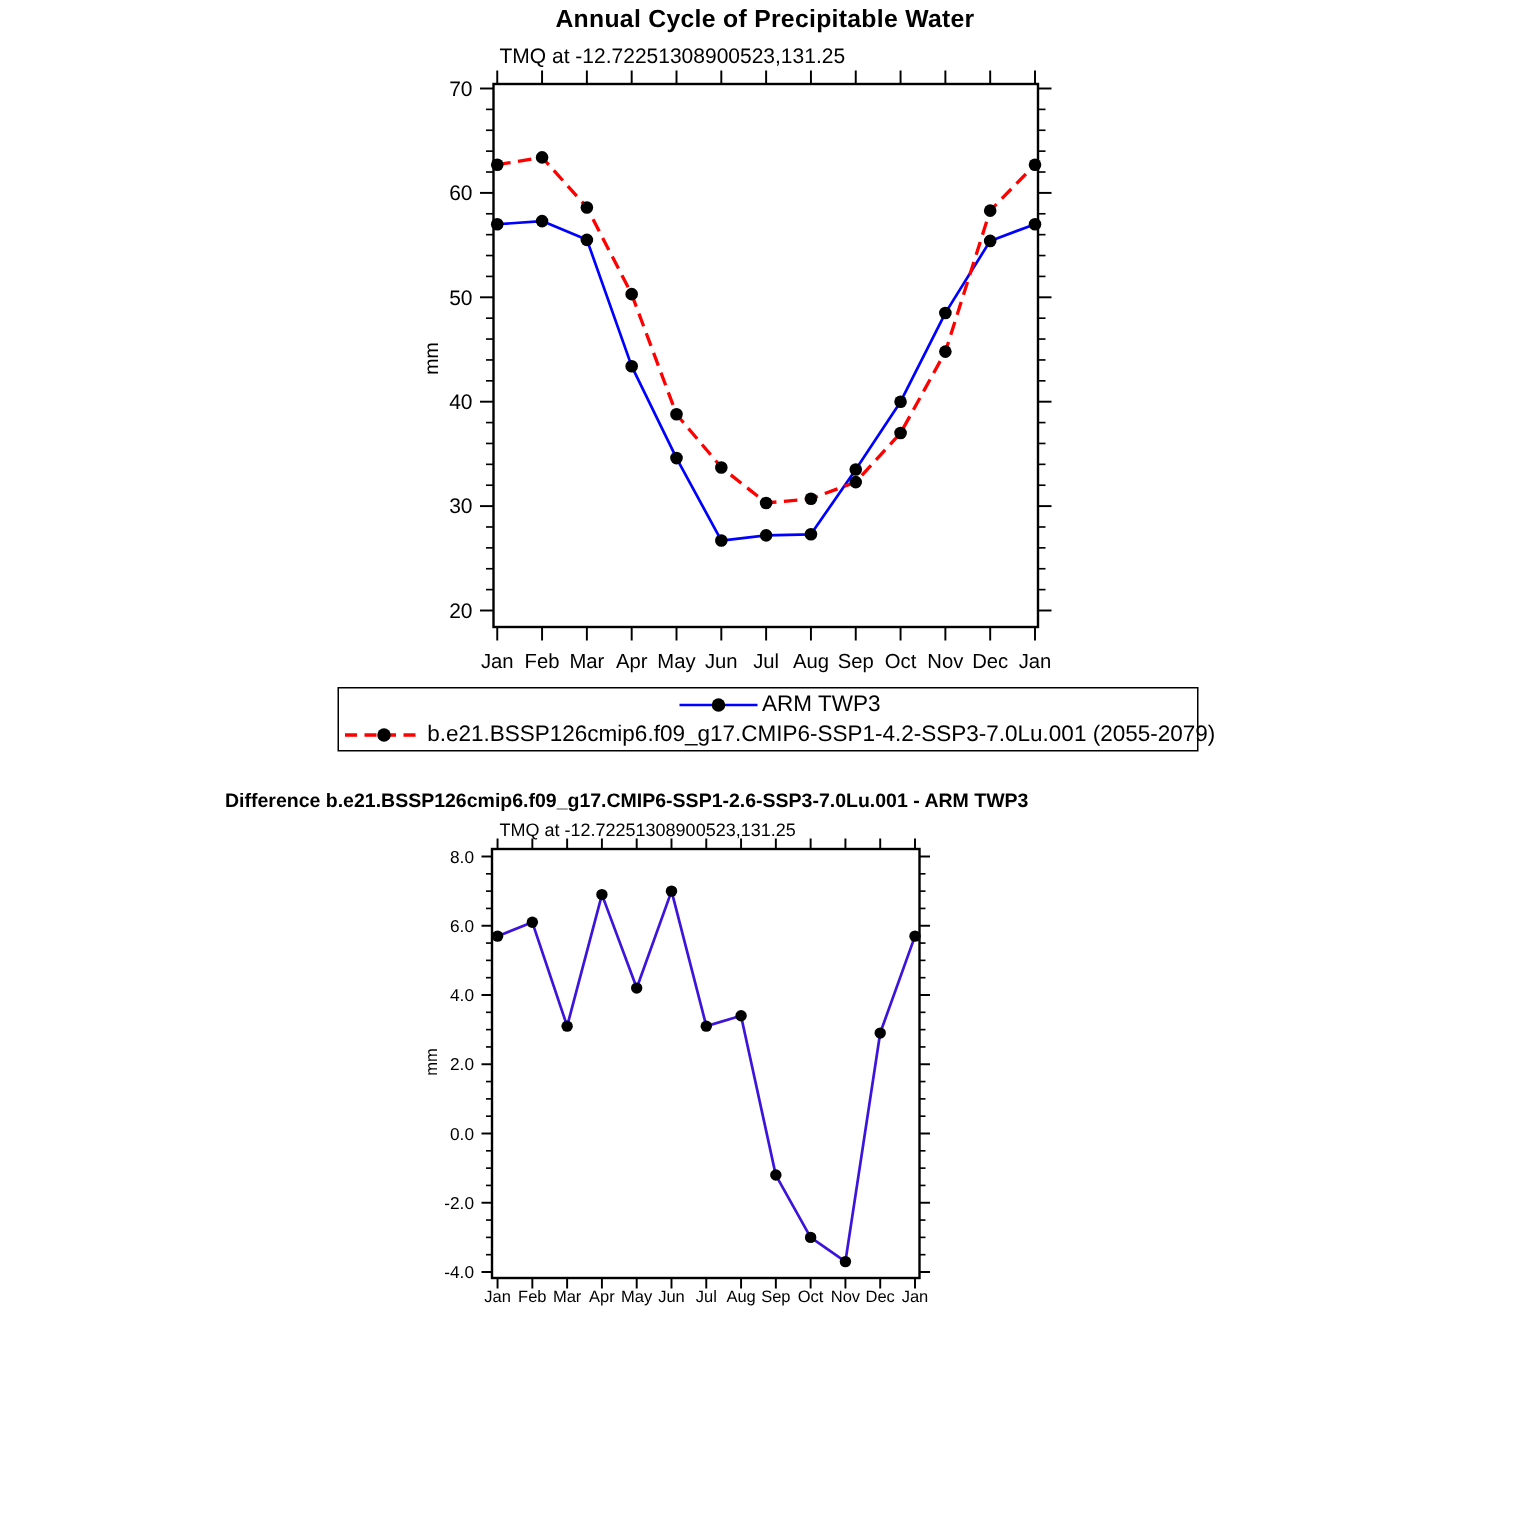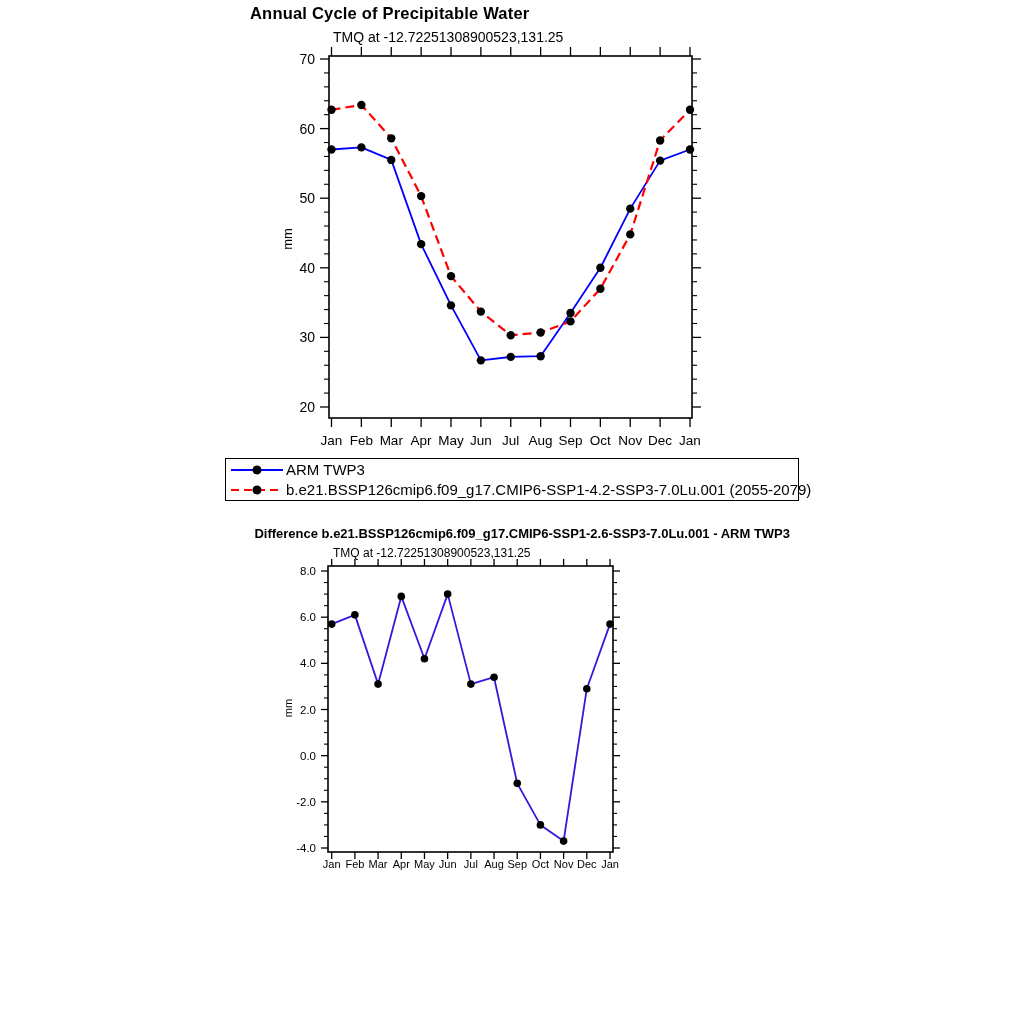--- a/index.html
+++ b/index.html
@@ -1,31 +1,31 @@
 <!DOCTYPE html>
 <html><head>
 <meta charset="utf-8">
 <style>
   html,body{margin:0;padding:0;}
   body{
     width:1024px;height:1024px;position:relative;background:#ffffff;
     font-family:"Liberation Sans", sans-serif;color:#000;overflow:hidden;
   }
   .abs{position:absolute;}
-  #c1-title{left:250px;top:4px;width:520px;font-size:16.5px;font-weight:bold;letter-spacing:.2px;}
+  #c1-title{left:250px;top:4px;width:520px;text-align:center;font-size:16.5px;font-weight:bold;letter-spacing:.2px;}
   #c1-sub{left:333px;top:29px;font-size:14px;}
   #c1-ylab{left:272px;top:226px;width:30px;height:26px;display:flex;align-items:center;justify-content:center;
            transform:rotate(-90deg);font-size:13px;}
   #plots{left:0;top:0;width:1024px;height:1024px;pointer-events:none;}
   #legend{left:225px;top:458px;width:574px;height:43px;border:1px solid #000;background:#fff;
-          display:flex;flex-direction:column;justify-content:center;padding-left:2px;box-sizing:border-box;}
+          display:flex;flex-direction:column;justify-content:center;padding-left:13px;box-sizing:border-box;align-items:center;}
   .lrow{display:flex;align-items:center;height:20px;}
   .sw{width:58px;height:18px;flex:0 0 58px;}
   .ltext{font-size:15px;white-space:nowrap;line-height:18px;}
-  #c2-title{left:150px;top:526px;width:640px;text-align:right;font-size:13px;font-weight:bold;}
+  #c2-title{left:150px;top:526px;width:640px;text-align:left;font-size:13px;font-weight:bold;}
   #c2-sub{left:333px;top:546px;font-size:12px;}
   #c2-ylab{left:276px;top:697px;width:24px;height:22px;display:flex;align-items:center;justify-content:center;
            transform:rotate(-90deg);font-size:11px;}
 </style>
 </head>
 <body>
 
 <div class="abs" id="c1-title">Annual Cycle of Precipitable Water</div>
 <div class="abs" id="c1-sub">TMQ at -12.72251308900523,131.25</div>
 <div class="abs" id="c1-ylab">mm</div>

